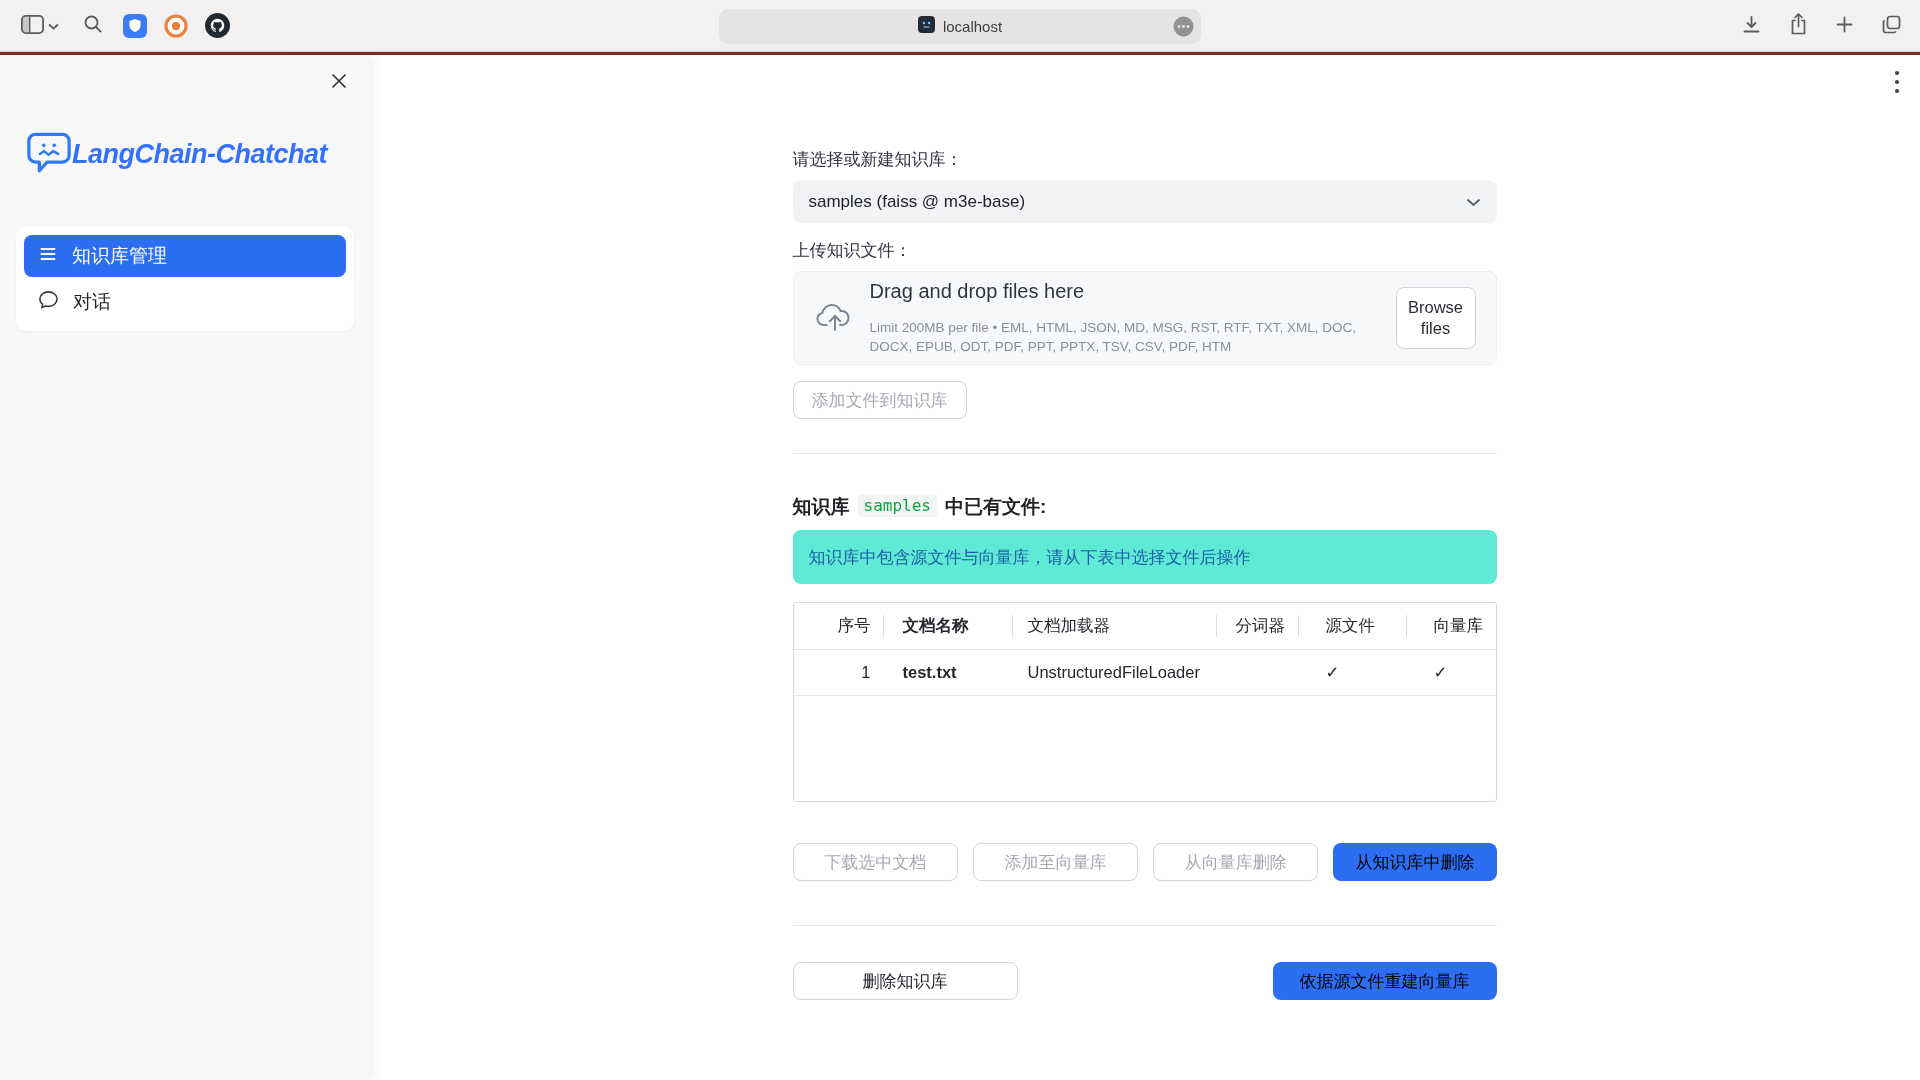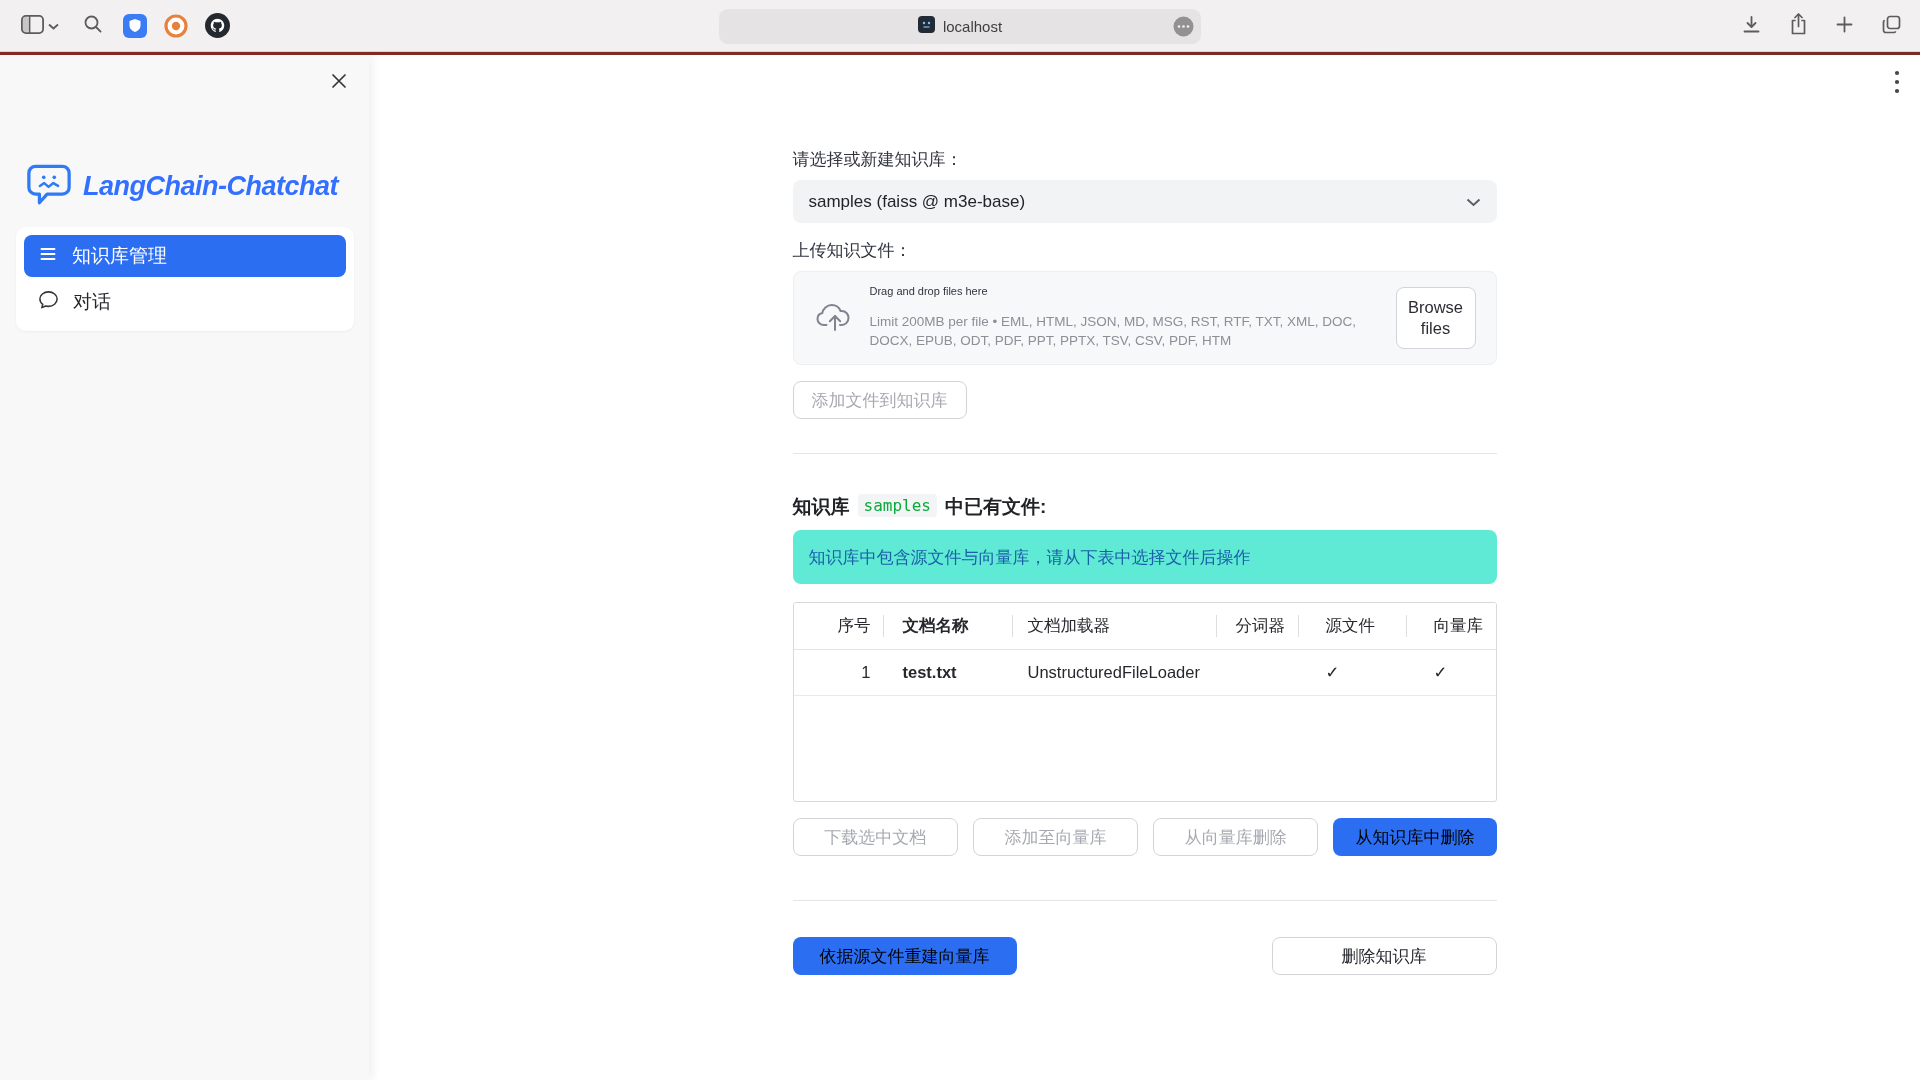--- a/index.html
+++ b/index.html
@@ -34,21 +34,21 @@
     position:fixed; left:0; top:52px; width:1920px; height:3px;
     background:linear-gradient(90deg,#812b24,#772c28); z-index:49;
   }
 
   
   .sidebar {
     position:fixed; left:0; top:55px; width:369px; height:1025px;
     background:#f8f8f9; box-shadow:3px 0 10px rgba(0,0,0,0.07); z-index:40;
   }
   .sidebar-close { position:absolute; top:12px; right:16px; background:none; border:none; padding:4px; cursor:pointer; }
-  .logo { position:absolute; top:108px; left:26px; display:flex; align-items:center; gap:11px; }
+  .logo { position:absolute; top:76px; left:26px; display:flex; align-items:center; }
   .logo-text {
     font-size:27px; font-weight:bold; font-style:italic;
     color:#3370ff; letter-spacing:-0.5px; white-space:nowrap;
   }
   .menu-card {
     position:absolute; top:172px; left:16px; width:338px;
     background:#fff; border-radius:10px; padding:8px;
     box-shadow:0 1px 3px rgba(0,0,0,0.05);
   }
   .menu-item {
@@ -71,21 +71,21 @@
     display:flex; align-items:center; padding:0 16px;
     font-size:17px; color:#22242a; cursor:pointer;
   }
   .selectbox .sel-value { flex:1; }
 
   .dropzone {
     background:#f7f8f9; border:1px solid #edeef0; border-radius:8px;
     height:94px; display:flex; align-items:center; padding:0 20px 0 22px;
   }
   .dz-texts { margin-left:16px; flex:1; }
-  .dz-title { font-size:11px; color:#31333f; margin-bottom:16px; }
+  .dz-title { font-size:20px; color:#31333f; margin-bottom:16px; }
   .dz-limit { font-size:13.5px; color:#8c8f96; line-height:1.4; max-width:528px; }
   .browse-btn {
     margin-left:auto; width:80px; padding:9px 8px;
     background:#fff; border:1px solid #d2d4d8; border-radius:8px;
     font-size:16.5px; color:#2b2d33; line-height:1.25; cursor:pointer;
   }
 
   .add-btn {
     margin-top:16px; height:38px; padding:0 18px;
     background:#fff; border:1px solid #d3d4d8; border-radius:8px;
@@ -121,21 +121,21 @@
     content:""; position:absolute; left:0; top:12px; bottom:12px; width:1px; background:#dddee1;
   }
   td { font-size:16.5px; color:#26282d; height:46px; border-bottom:1px solid #e8e9ec; }
   .c-idx  { width:89px;  text-align:right; padding-right:12px; }
   .c-name { width:129px; text-align:left;  padding-left:20px;font-weight:bold; }
   .c-load { width:204px; text-align:left;  padding-left:16px; }
   .c-split{ width:82px; text-align:left;  padding-left:20px;margin-left:48px; }
   .c-src  { width:108px; text-align:left;  padding-left:28px; }
   .c-vec  { text-align:left; padding-left:28px; }
 
-  .actions { display:flex; gap:15px; margin-top:16px; }
+  .actions { display:flex; gap:15px; margin-top:41px; }
   .btn {
     height:38px; border-radius:8px; font-size:17px;
     display:flex; align-items:center; justify-content:center; cursor:pointer;
   }
   .actions .btn { flex:1; }
   .btn.disabled { background:#fff; border:1px solid #d3d4d8; color:#a7a9b1; cursor:default; }
   .btn.primary  { background:#2b6ef2; border:none; color:#000000; }
   .btn.secondary{ background:#fff; border:1px solid #d3d4d8; color:#26282d; }
 
   .footer-actions { display:flex; justify-content:space-between; }
@@ -372,18 +372,18 @@
     <div class="actions">
       <button class="btn disabled">下载选中文档</button>
       <button class="btn disabled">添加至向量库</button>
       <button class="btn disabled">从向量库删除</button>
       <button class="btn primary">从知识库中删除</button>
     </div>
 
     <hr class="divider d2">
 
     <div class="footer-actions">
+      <button class="btn secondary delete-kb">删除知识库</button>
       <button class="btn primary rebuild">依据源文件重建向量库</button>
-      <button class="btn secondary delete-kb">删除知识库</button>
     </div>
 
   </div>
 </div>
 
 </body></html>

